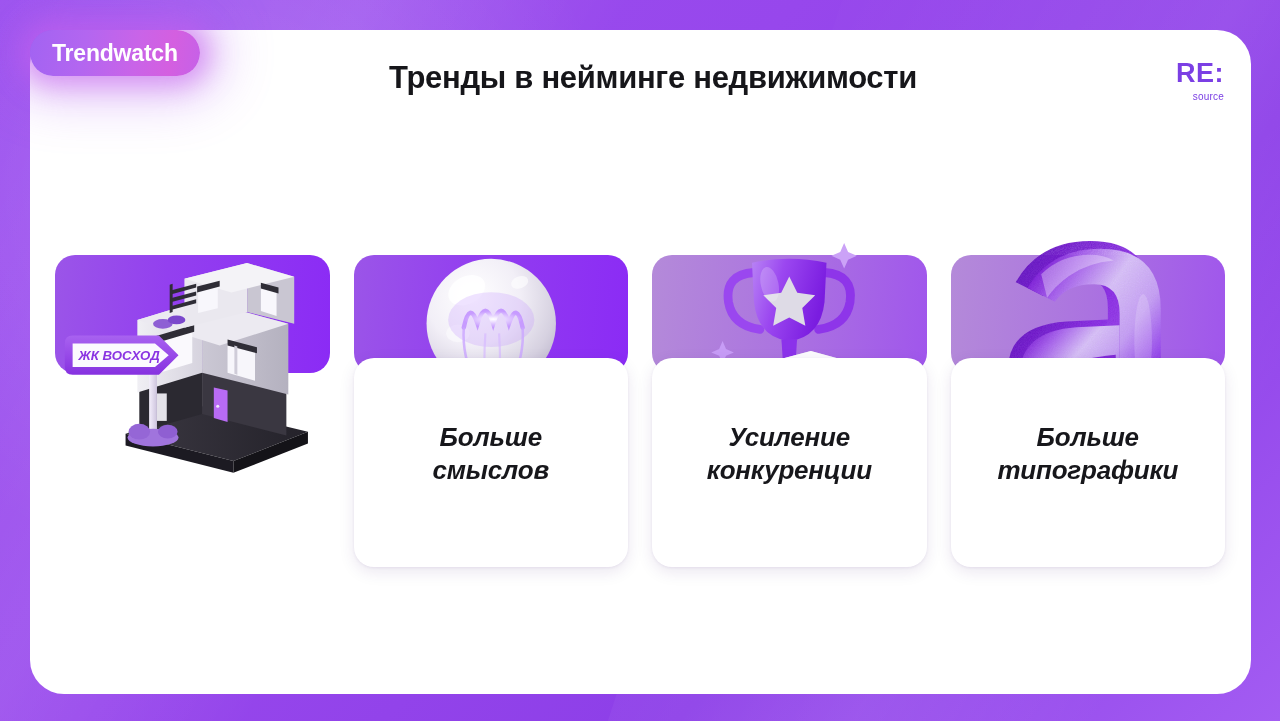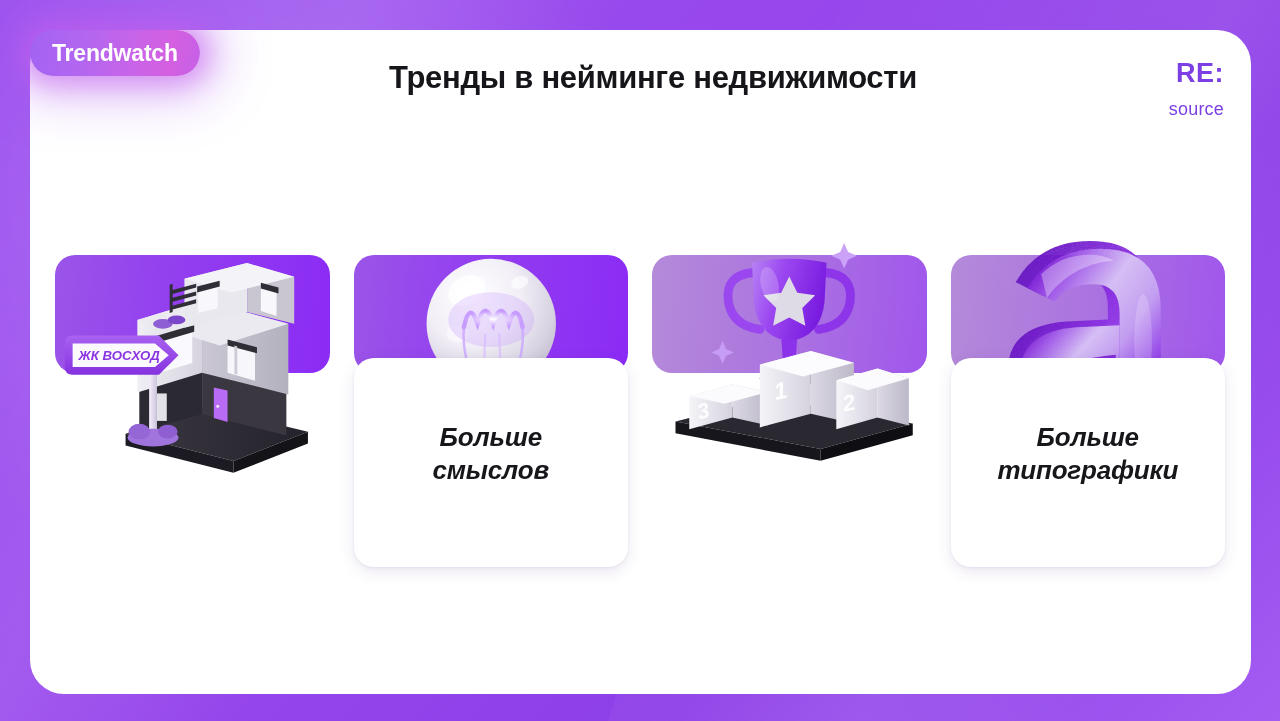--- a/index.html
+++ b/index.html
@@ -99,22 +99,22 @@
   }
   .logo-main {
     display: block;
     font-size: 27px;
     font-weight: 700;
     letter-spacing: 0.5px;
     color: #7b3fe4;
   }
   .logo-sub {
     display: block;
-    margin-top: 13px;
-    font-size: 18px;
+    margin-top: 5px;
+    font-size: 10px;
     font-weight: 400;
     letter-spacing: 0.2px;
     color: #7b3fe4;
   }
 
   
   .cards {
     position: absolute;
     left: 55px;
     top: 255px;
@@ -394,20 +394,24 @@
           <path d="M110 136 L162 122 L206 134 L154 148 Z" fill="#fcfbfe"></path>
           <text x="126" y="172" font-size="24" font-weight="700" fill="#ffffff" opacity="0.92" font-family="Liberation Sans, sans-serif" transform="rotate(-11 126 172)">1</text>
 
           <path d="M188 152 L230 140 L230 190 L188 202 Z" fill="url(#podA)"></path>
           <path d="M230 140 L262 150 L262 198 L230 190 Z" fill="url(#podB)"></path>
           <path d="M188 152 L230 140 L262 150 L220 162 Z" fill="#fbfafd"></path>
           <text x="196" y="184" font-size="23" font-weight="700" fill="#ffffff" opacity="0.9" font-family="Liberation Sans, sans-serif" transform="rotate(-12 196 184)">2</text>
         </svg>
       </div>
 
+      <div class="card-body">
+        <div class="card-label">Усиление
+конкуренции</div>
+      </div>
     </div>
 
     <div class="card plate-soft">
       <div class="card-top"></div>
 
       <div class="art art-letter">
         <svg viewBox="0 0 280 240" xmlns="http://www.w3.org/2000/svg">
           <defs>
             <linearGradient id="ag" x1="0.05" y1="0.1" x2="0.95" y2="0.95">
               <stop offset="0" stop-color="#7a16d8"></stop>

